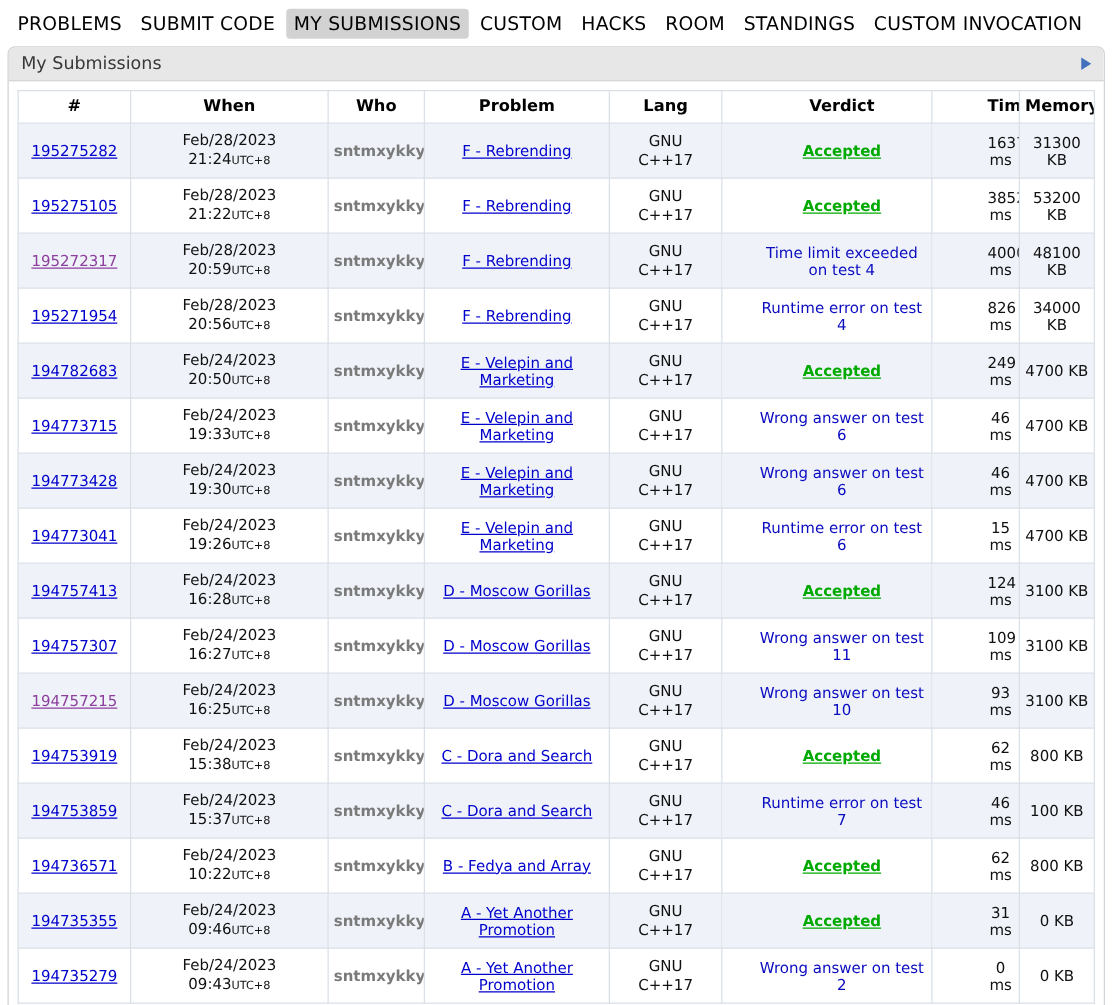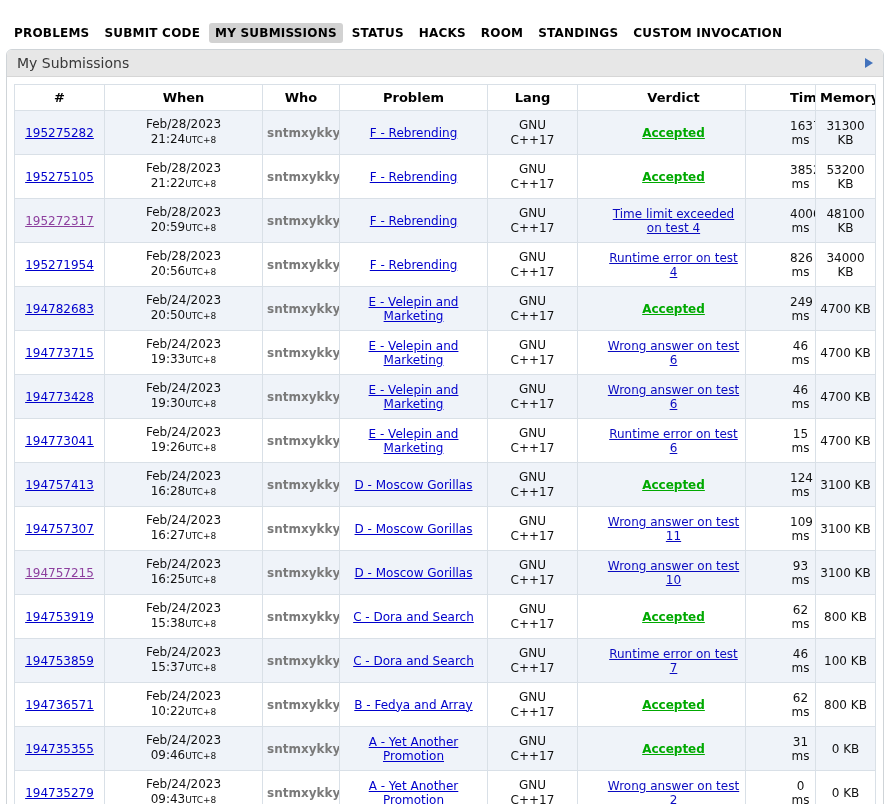--- a/index.html
+++ b/index.html
@@ -10,23 +10,23 @@
     font-family: "DejaVu Sans", "Liberation Sans", sans-serif;
     color: #111;
   }
 
   
   .topnav {
     display: flex; align-items: center; gap: 3px;
     padding: 7px 8px 4px 8px;
   }
   .nav-item {
-    font-size: 12px; font-weight: bold; letter-spacing: .2px;
+    font-size: 15px; font-weight: normal; letter-spacing: .2px;
     color: #000; text-decoration: none;
-    padding: 3px 6px; border-radius: 3px; white-space: nowrap; margin-top: 16px;
+    padding: 3px 6px; border-radius: 3px; white-space: nowrap;
   }
   .nav-item.active { background: #d2d2d2; }
 
   
   .panel {
     margin: 2px 6px 0 6px;
     border: 1px solid #cfd4d8;
     border-radius: 6px;
     overflow: hidden;
     background: #fff;
@@ -86,30 +86,30 @@
     text-decoration: none;
   }
 
   .date { line-height: 15px; }
   .timerow { line-height: 15px; }
   .tz { font-size: 9px; }
 
   .lang { display: inline-block; max-width: 48px; line-height: 15px; }
 
   .verdict-accepted { color: var(--accepted, #00a900); font-weight: bold; text-decoration: underline; }
-  .verdict-other { color: var(--verdict, #0b0bc0); text-decoration: underline; }
+  .verdict-other { color: var(--verdict, #0b0bc0); }
 </style>
 </head>
 <body>
 
 <nav class="topnav">
     <a href="#" class="nav-item">PROBLEMS</a>
     <a href="#" class="nav-item">SUBMIT CODE</a>
     <a href="#" class="nav-item active">MY SUBMISSIONS</a>
-    <a href="#" class="nav-item">STATUS</a>
+    <a href="#" class="nav-item">CUSTOM</a>
     <a href="#" class="nav-item">HACKS</a>
     <a href="#" class="nav-item">ROOM</a>
     <a href="#" class="nav-item">STANDINGS</a>
     <a href="#" class="nav-item">CUSTOM INVOCATION</a>
   </nav>
 
 <div class="panel">
   <div class="caption">
     <span>My Submissions</span>
     <span class="arrow"></span>

